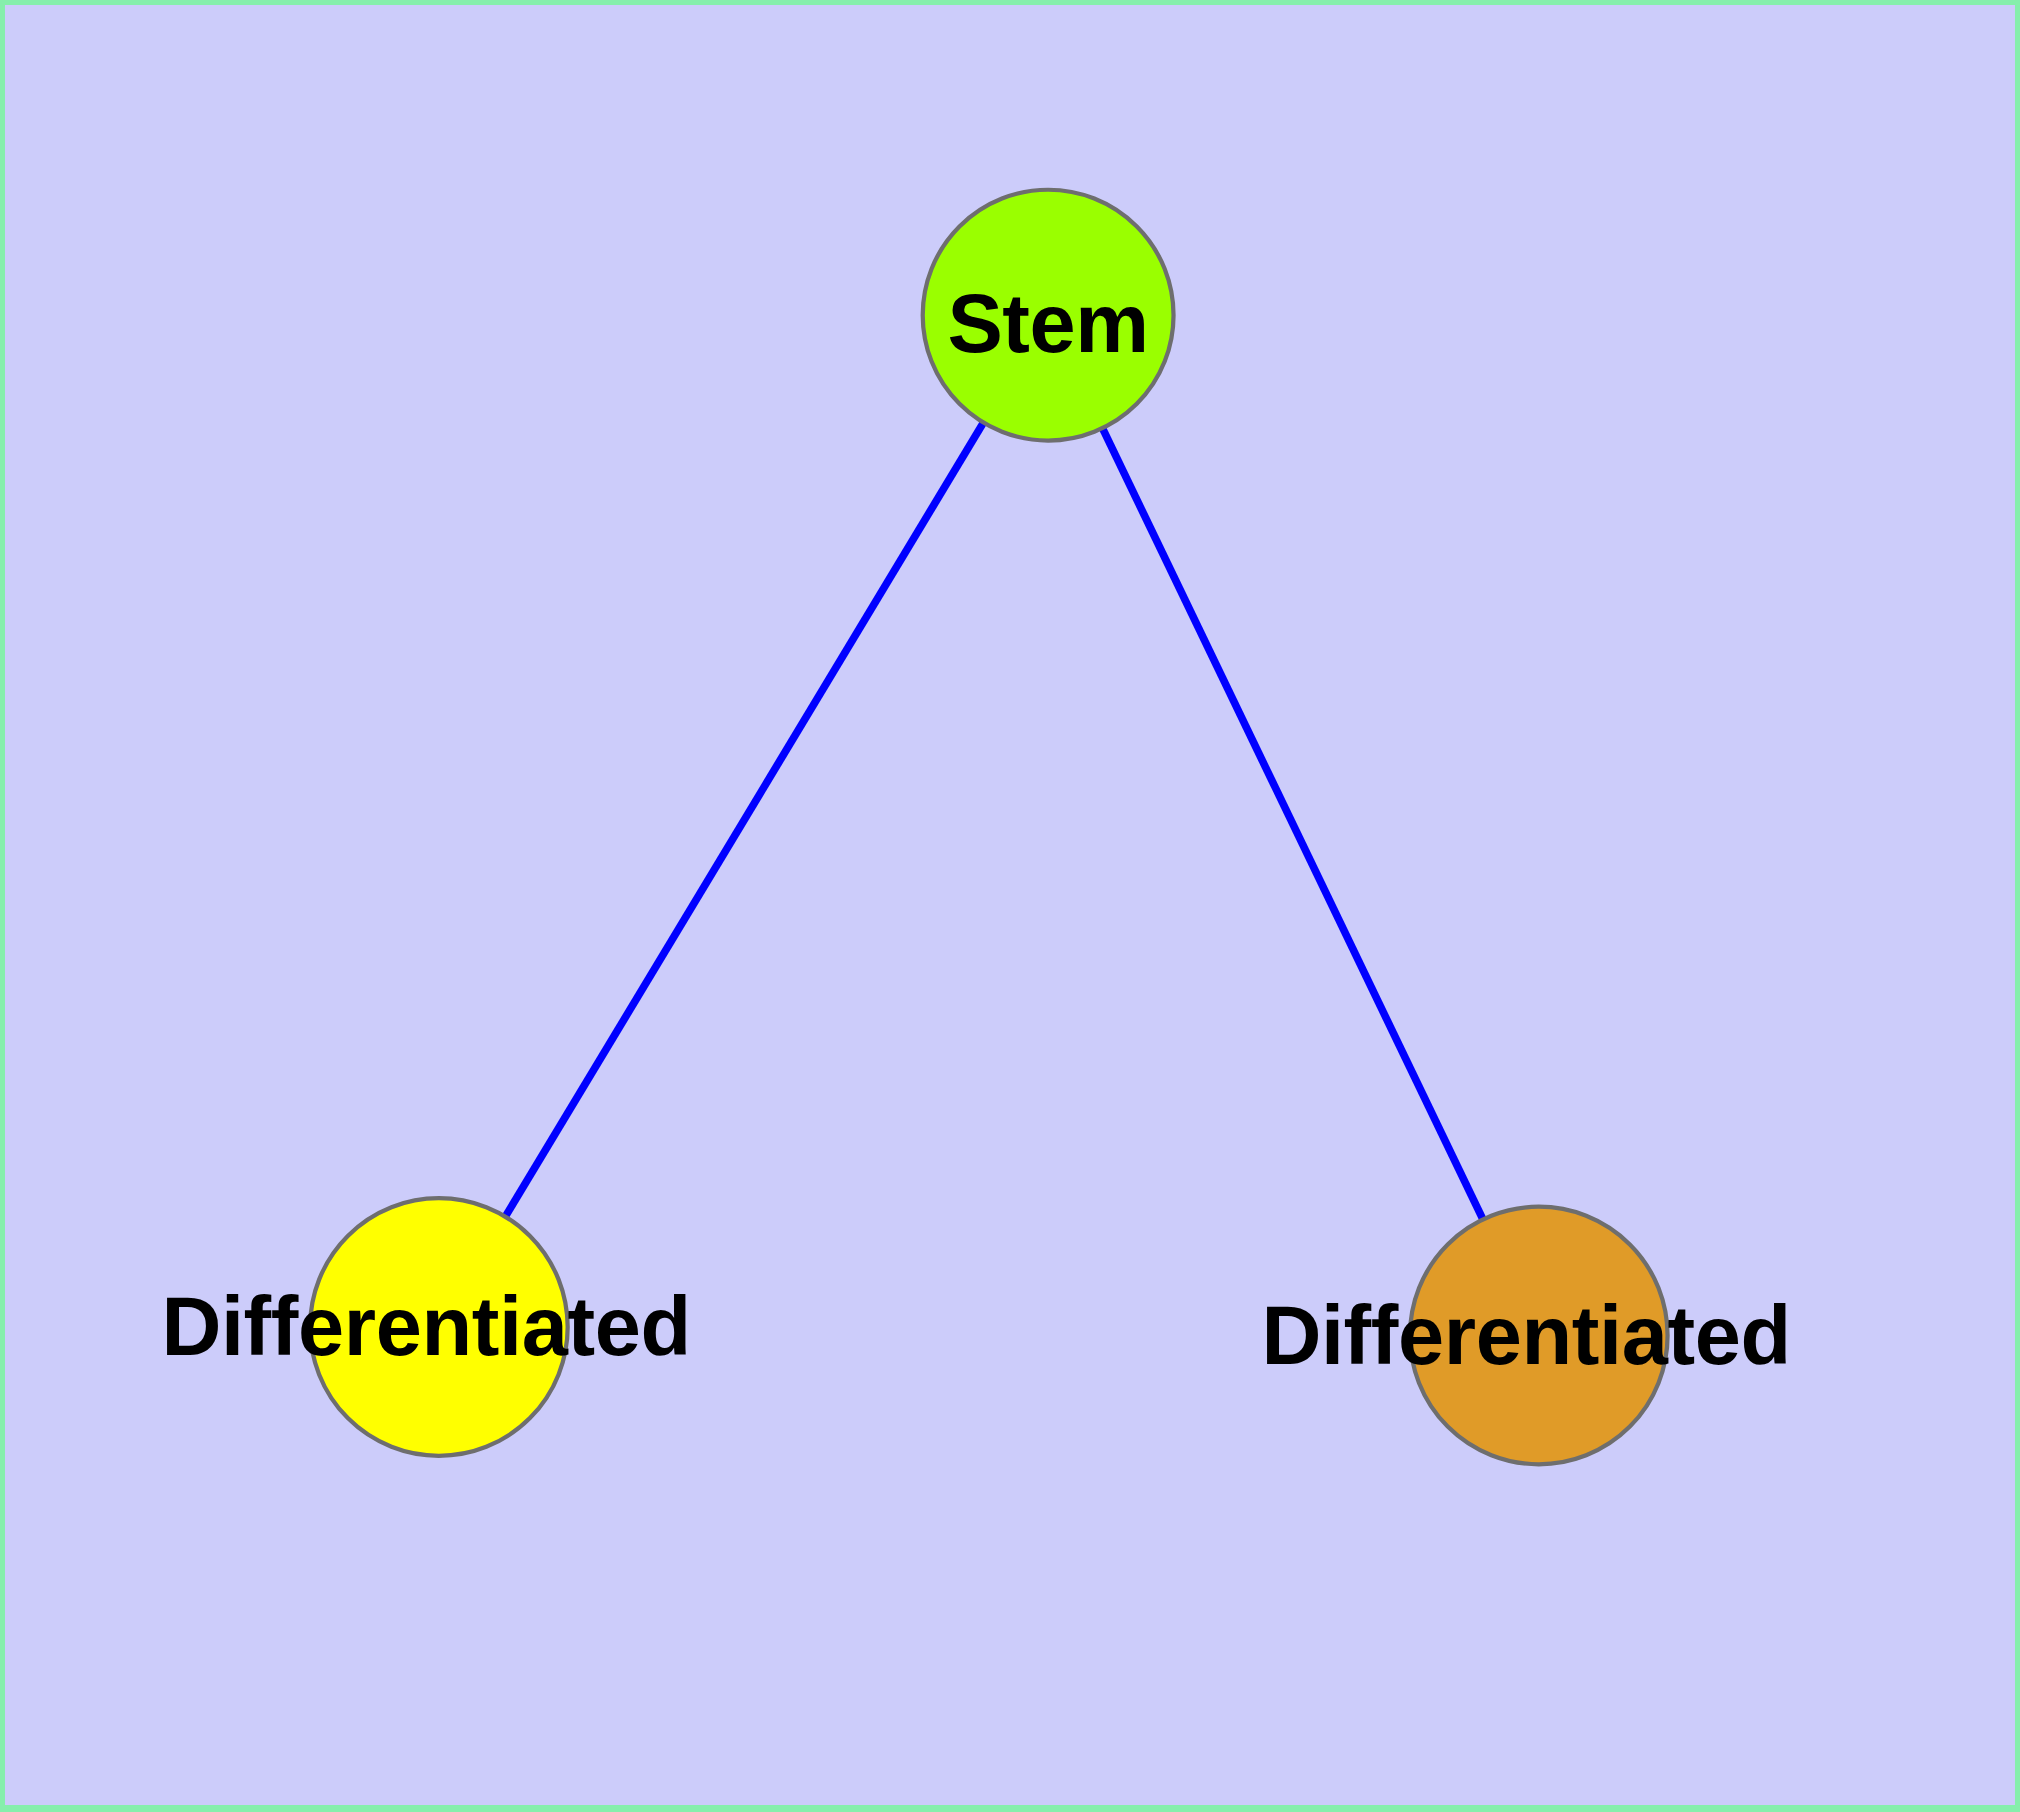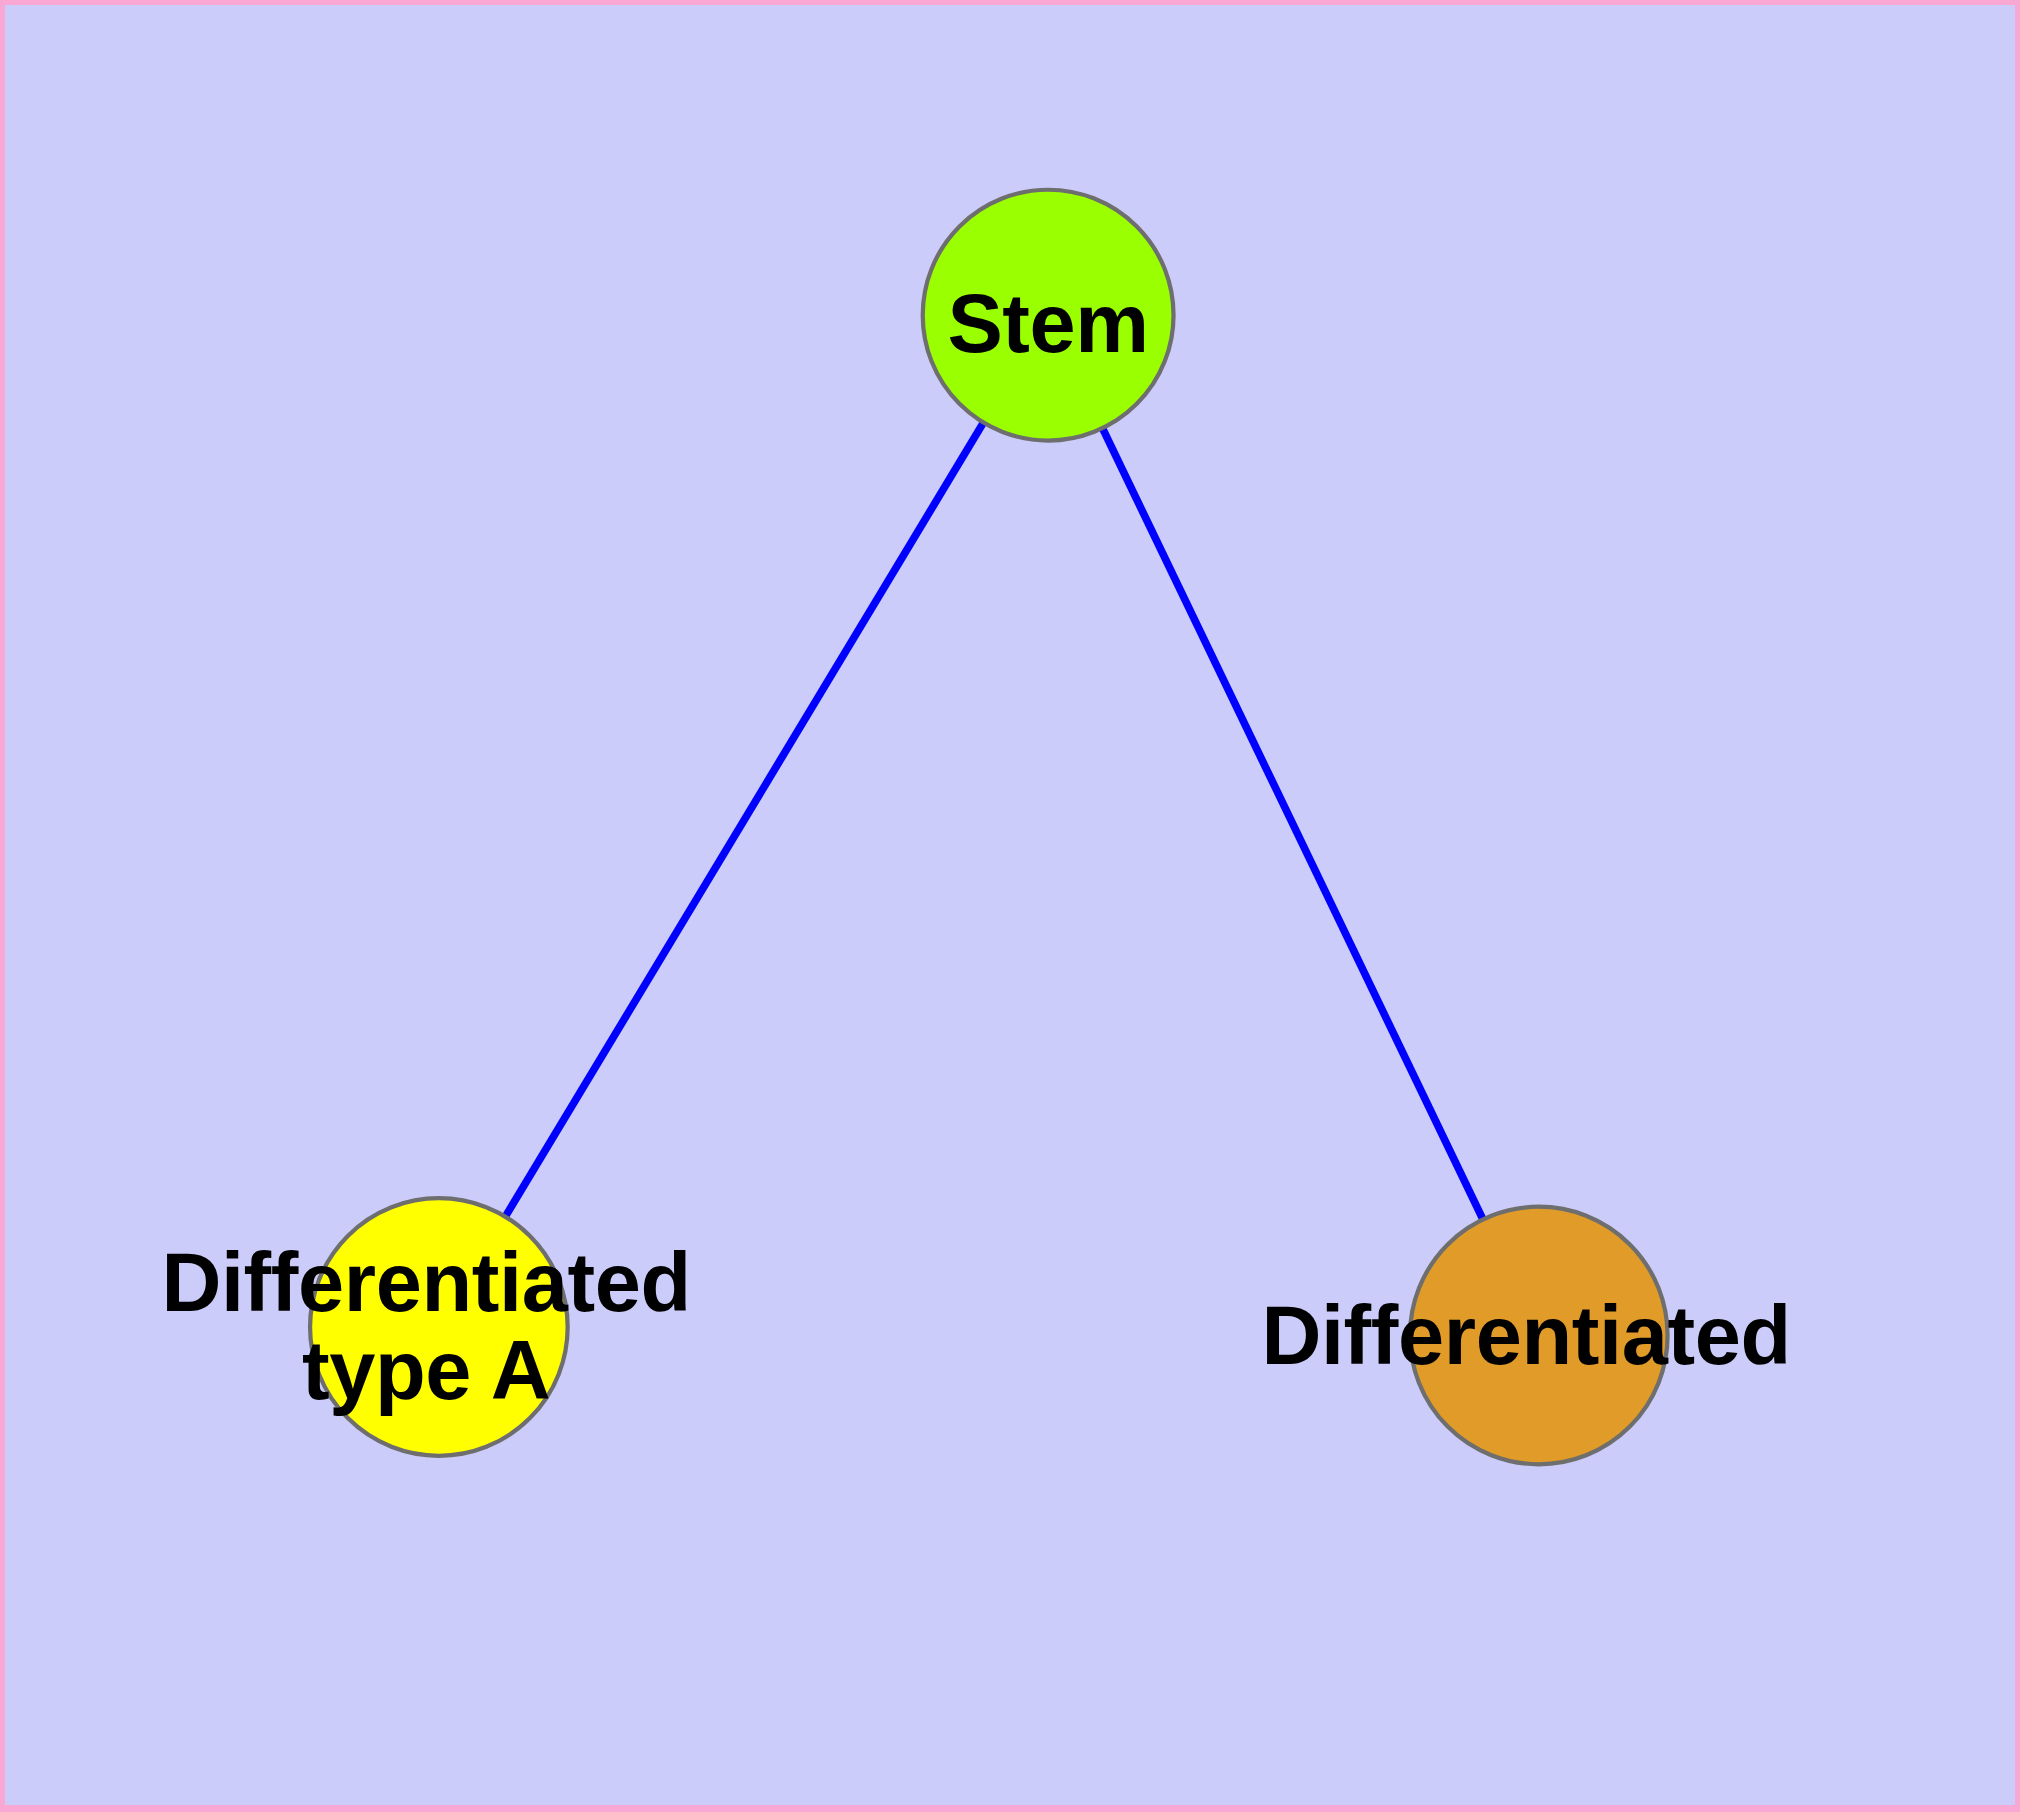--- a/index.html
+++ b/index.html
@@ -4,21 +4,21 @@
 <style>
   html, body {
     margin: 0;
     padding: 0;
     background: #ffffff;
   }
   #canvas {
     position: relative;
     width: 2021px;
     height: 1812px;
-    background: #f9a8d4;
+    background: #86efac;
     overflow: hidden;
     font-family: "Liberation Sans", "DejaVu Sans", sans-serif;
   }
   #plot-area {
     position: absolute;
     left: 5.1px;
     top: 5.1px;
     width: 2010px;
     height: 1800px;
     background: #ccccfa;
@@ -66,19 +66,19 @@
         </g>
       <g id="nodes-group">
           <circle cx="1231" cy="366" r="148" class="node-circle" fill="#9aff00" stroke="#6e6e6e"></circle>
           <circle cx="512" cy="1560" r="152" class="node-circle" fill="#ffff00" stroke="#6e6e6e"></circle>
           <circle cx="1810" cy="1570" r="152" class="node-circle" fill="#e09b28" stroke="#6e6e6e"></circle>
         </g>
     </svg>
 
     <div id="labels-layer">
         <div class="node-label" style="left: 1043px; top: 319px; color: rgb(0, 0, 0);"><div>Stem</div></div>
-        <div class="node-label" style="left: 421px; top: 1322px; color: rgb(0, 0, 0);"><div>Differentiated</div><div>type A</div></div>
+        <div class="node-label" style="left: 421px; top: 1322px; color: rgb(0, 0, 0);"><div>Differentiated</div></div>
         <div class="node-label" style="left: 1521px; top: 1331px; color: rgb(0, 0, 0);"><div>Differentiated</div></div>
       </div>
 
   </div>
 </div>
 
 
 </body></html>

